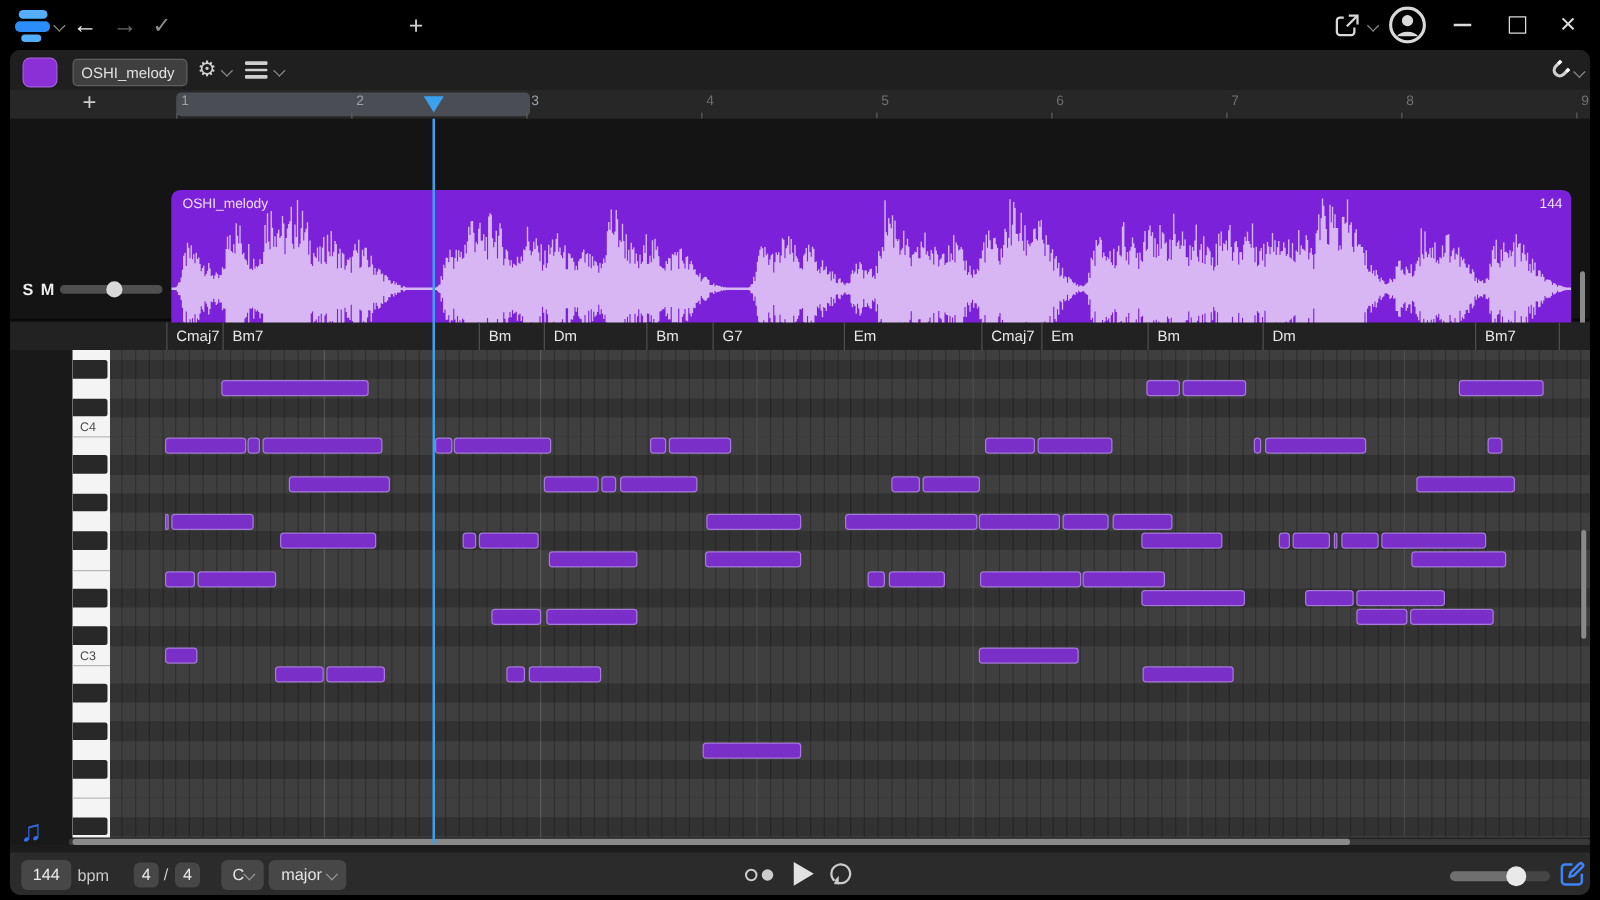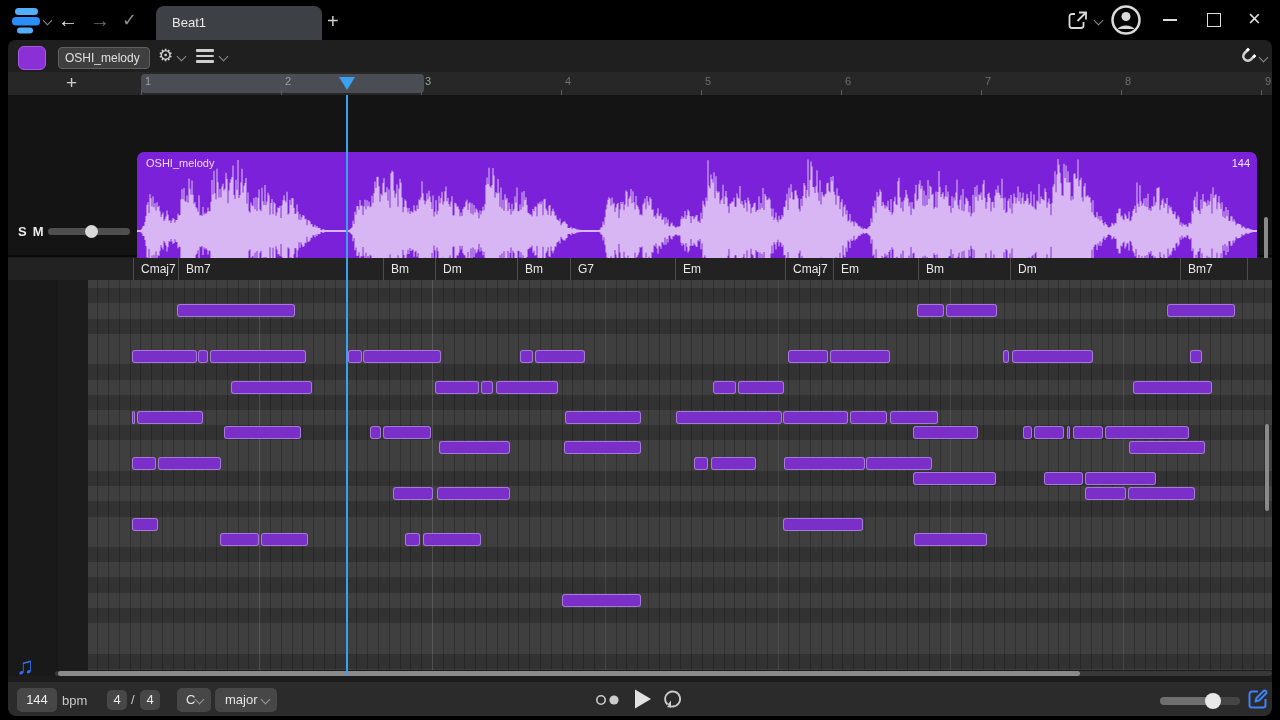--- a/index.html
+++ b/index.html
@@ -122,23 +122,20 @@
   <div id="titlebar" class="abs">
     <svg class="abs" style="left:12px;top:8px" width="28" height="26" viewBox="0 0 28 26">
       <rect x="3" y="0" width="23" height="7" rx="3.5" fill="#53aefb"></rect>
       <rect x="0" y="9" width="28" height="8.5" rx="4" fill="#2b8df8"></rect>
       <rect x="5" y="19.5" width="16" height="6" rx="3" fill="#53aefb"></rect>
     </svg>
     <div class="abs chv" style="left:44px;top:17px"></div>
     <div class="abs tb-txticon" style="left:58px;top:10px;color:#eaeaea">←</div>
     <div class="abs tb-txticon" style="left:90px;top:10px;color:#6a6a6a">→</div>
     <div class="abs tb-txticon" style="left:122px;top:10px;color:#8d8d8d;font-size:18px">✓</div>
-    <div id="tab" class="abs">
-      <span>Beat1</span>
-    </div>
     <div class="abs tb-txticon" style="left:327px;top:11px;color:#cfcfcf">+</div>
 
     <svg class="abs" style="left:1066px;top:9px" width="24" height="24" viewBox="0 0 24 24">
       <path d="M9 5H6a2.5 2.5 0 0 0-2.5 2.5v9A2.5 2.5 0 0 0 6 19h9a2.5 2.5 0 0 0 2.5-2.5V13" fill="none" stroke="#d9d9d9" stroke-width="1.8"></path>
       <path d="M13 3.5h7v7" fill="none" stroke="#d9d9d9" stroke-width="1.8"></path>
       <path d="M11.5 12 20 3.5" fill="none" stroke="#d9d9d9" stroke-width="1.8"></path>
     </svg>
     <div class="abs chv" style="left:1095px;top:17px"></div>
 
     <svg id="avatar" class="abs" width="30" height="30" viewBox="0 0 30 30">
@@ -233,20 +230,39 @@
 
     <div id="gutter" class="abs">
       <div id="gutter-icon-notes" class="abs">♫</div>
       <div id="gutter-icon-midi" class="abs">
         <i></i>
           <i></i>
           <i></i>
           <span>♪</span>
       </div>
     </div>
+    <div id="keyboard" class="abs">
+        <div class="bkey" style="position: absolute; left: 0px; top: 8.13px; width: 28px; height: 14.73px;"></div>
+        <div class="bkey" style="position: absolute; left: 0px; top: 38.59px; width: 28px; height: 14.73px;"></div>
+        <div class="wksep" style="top: 69.05px;"></div>
+        <div class="bkey" style="position: absolute; left: 0px; top: 84.28px; width: 28px; height: 14.73px;"></div>
+        <div class="bkey" style="position: absolute; left: 0px; top: 114.74px; width: 28px; height: 14.73px;"></div>
+        <div class="bkey" style="position: absolute; left: 0px; top: 145.2px; width: 28px; height: 14.73px;"></div>
+        <div class="wksep" style="top: 175.66px;"></div>
+        <div class="bkey" style="position: absolute; left: 0px; top: 190.89px; width: 28px; height: 14.73px;"></div>
+        <div class="bkey" style="position: absolute; left: 0px; top: 221.35px; width: 28px; height: 14.73px;"></div>
+        <div class="wksep" style="top: 251.81px;"></div>
+        <div class="bkey" style="position: absolute; left: 0px; top: 267.04px; width: 28px; height: 14.73px;"></div>
+        <div class="bkey" style="position: absolute; left: 0px; top: 297.5px; width: 28px; height: 14.73px;"></div>
+        <div class="bkey" style="position: absolute; left: 0px; top: 327.96px; width: 28px; height: 14.73px;"></div>
+        <div class="wksep" style="top: 358.42px;"></div>
+        <div class="bkey" style="position: absolute; left: 0px; top: 373.65px; width: 28px; height: 14.73px;"></div>
+        <div class="klabel" style="top: 56.82px;">C4</div>
+        <div class="klabel" style="top: 239.58px;">C3</div>
+      </div>
     <div id="grid" class="abs">
         <div class="prow w" style="position: absolute; left: 0px; top: -7.1px; width: 1184px; height: 15.23px;"></div>
         <div class="prow b" style="position: absolute; left: 0px; top: 8.13px; width: 1184px; height: 15.23px;"></div>
         <div class="prow w" style="position: absolute; left: 0px; top: 23.36px; width: 1184px; height: 15.23px;"></div>
         <div class="prow b" style="position: absolute; left: 0px; top: 38.59px; width: 1184px; height: 15.23px;"></div>
         <div class="prow w" style="position: absolute; left: 0px; top: 53.82px; width: 1184px; height: 15.23px;"></div>
         <div class="prow w" style="position: absolute; left: 0px; top: 69.05px; width: 1184px; height: 15.23px;"></div>
         <div class="prow b" style="position: absolute; left: 0px; top: 84.28px; width: 1184px; height: 15.23px;"></div>
         <div class="prow w" style="position: absolute; left: 0px; top: 99.51px; width: 1184px; height: 15.23px;"></div>
         <div class="prow b" style="position: absolute; left: 0px; top: 114.74px; width: 1184px; height: 15.23px;"></div>

